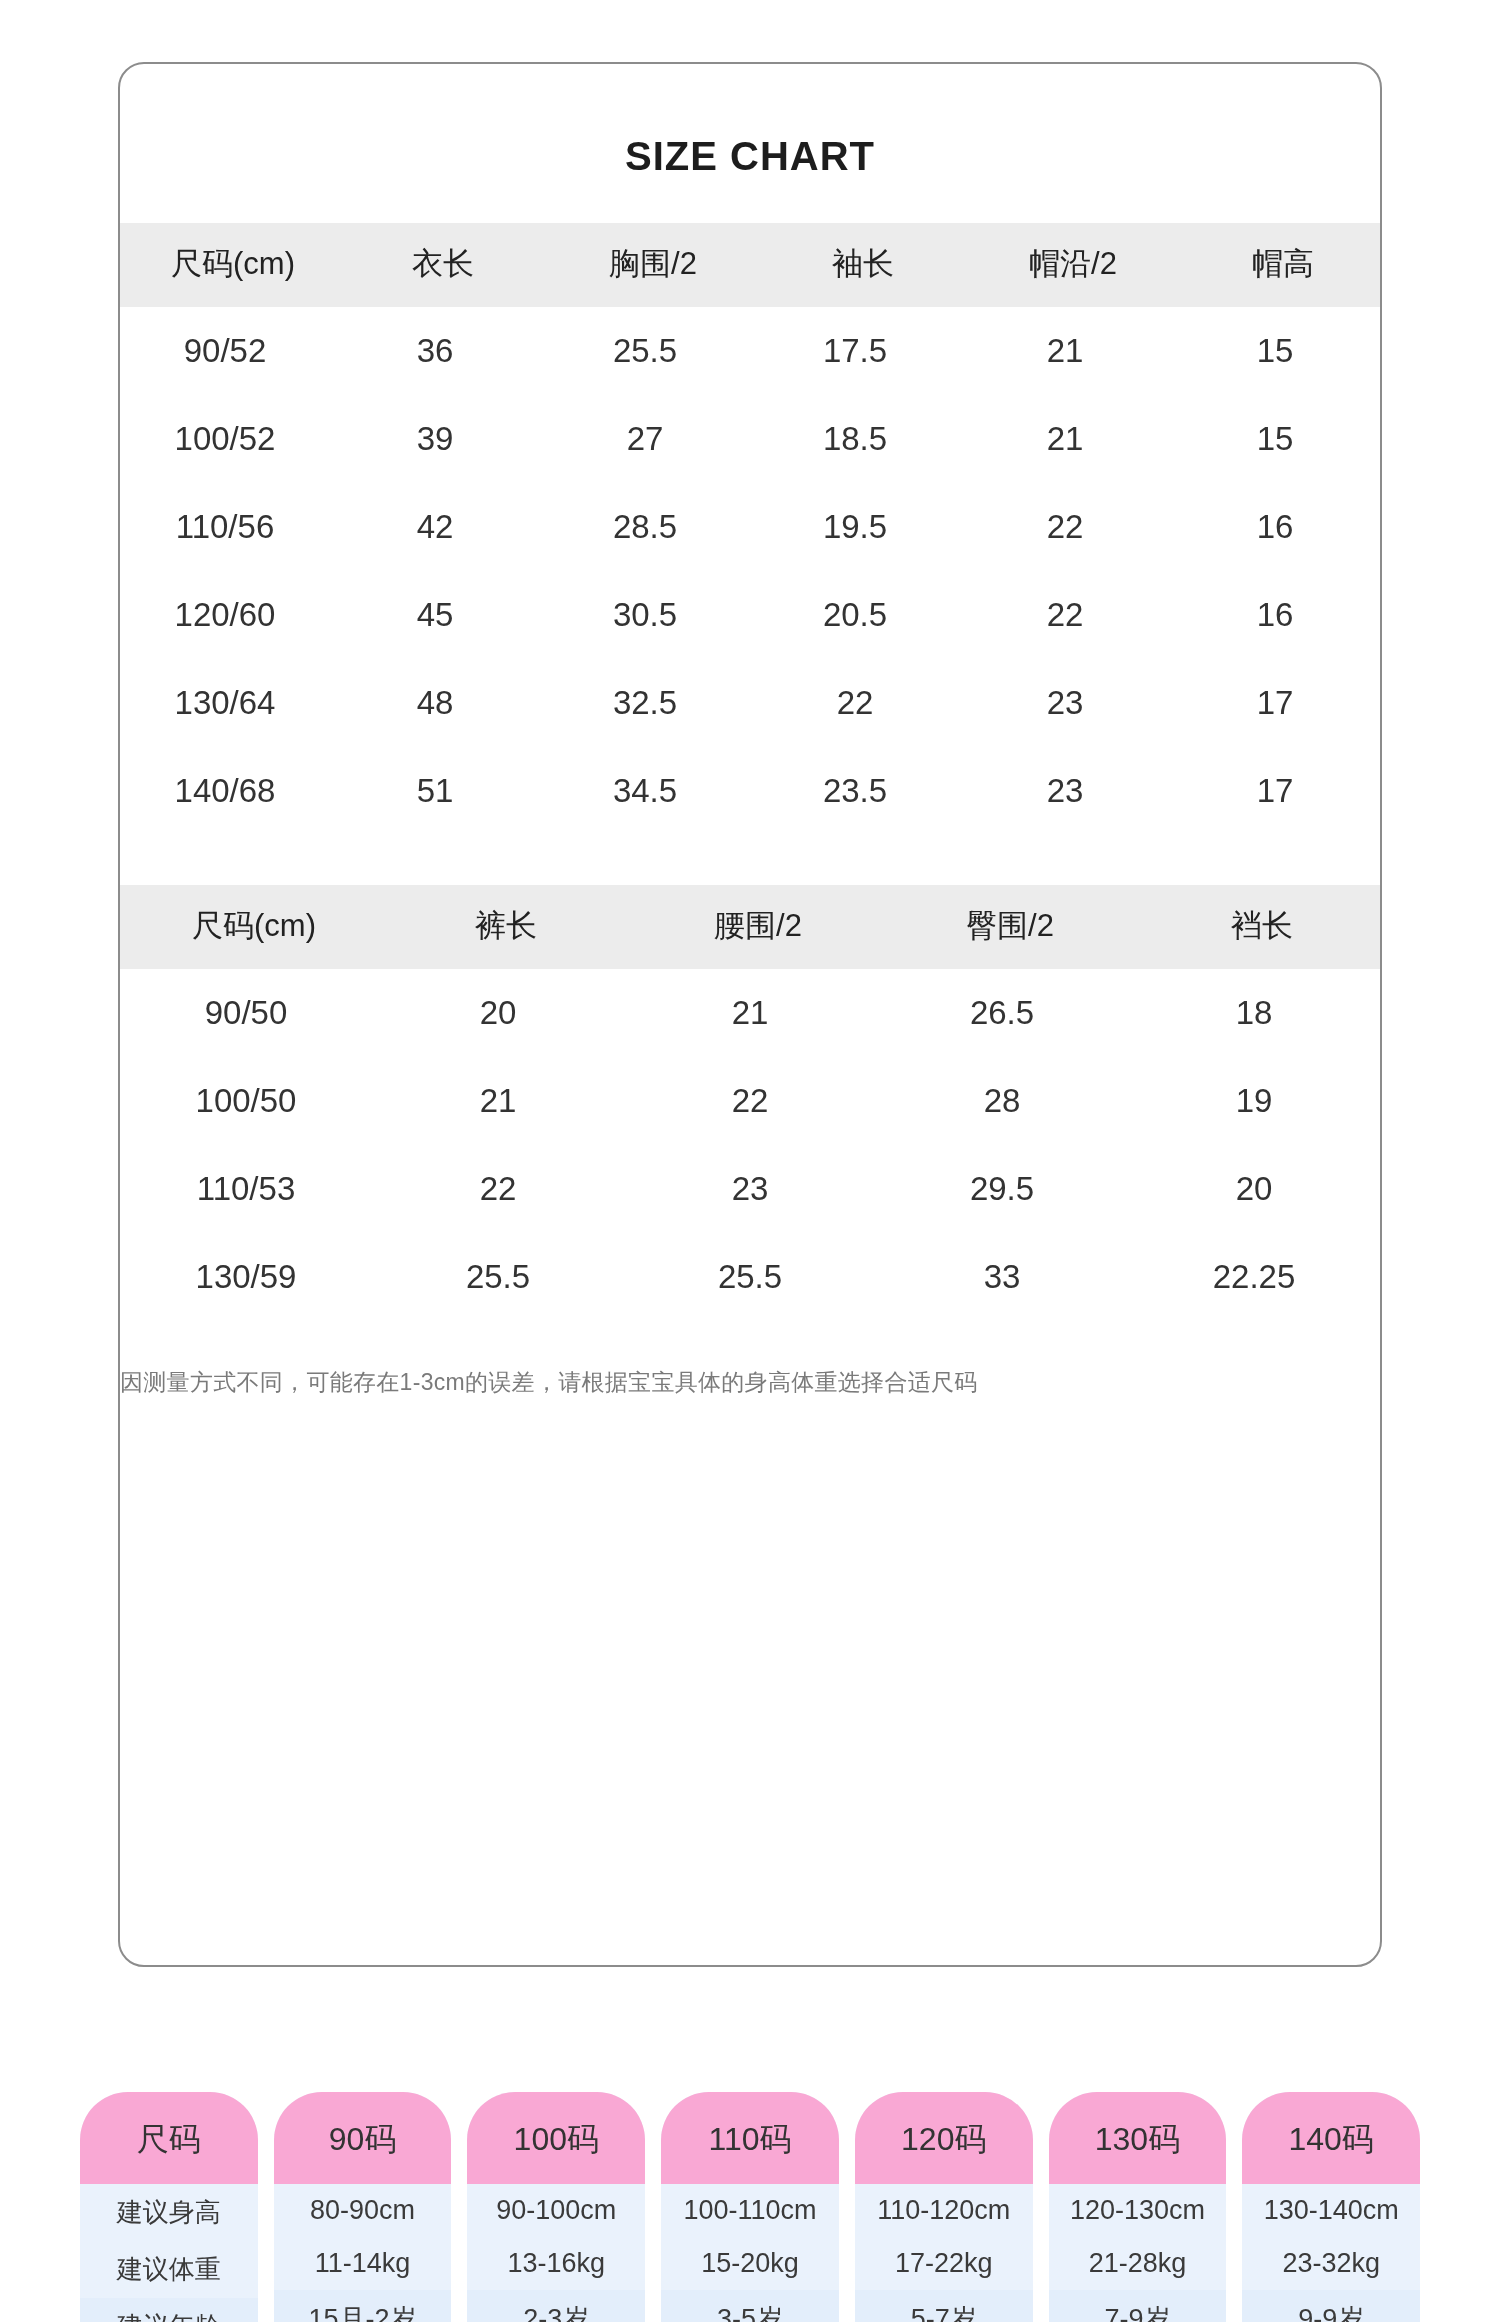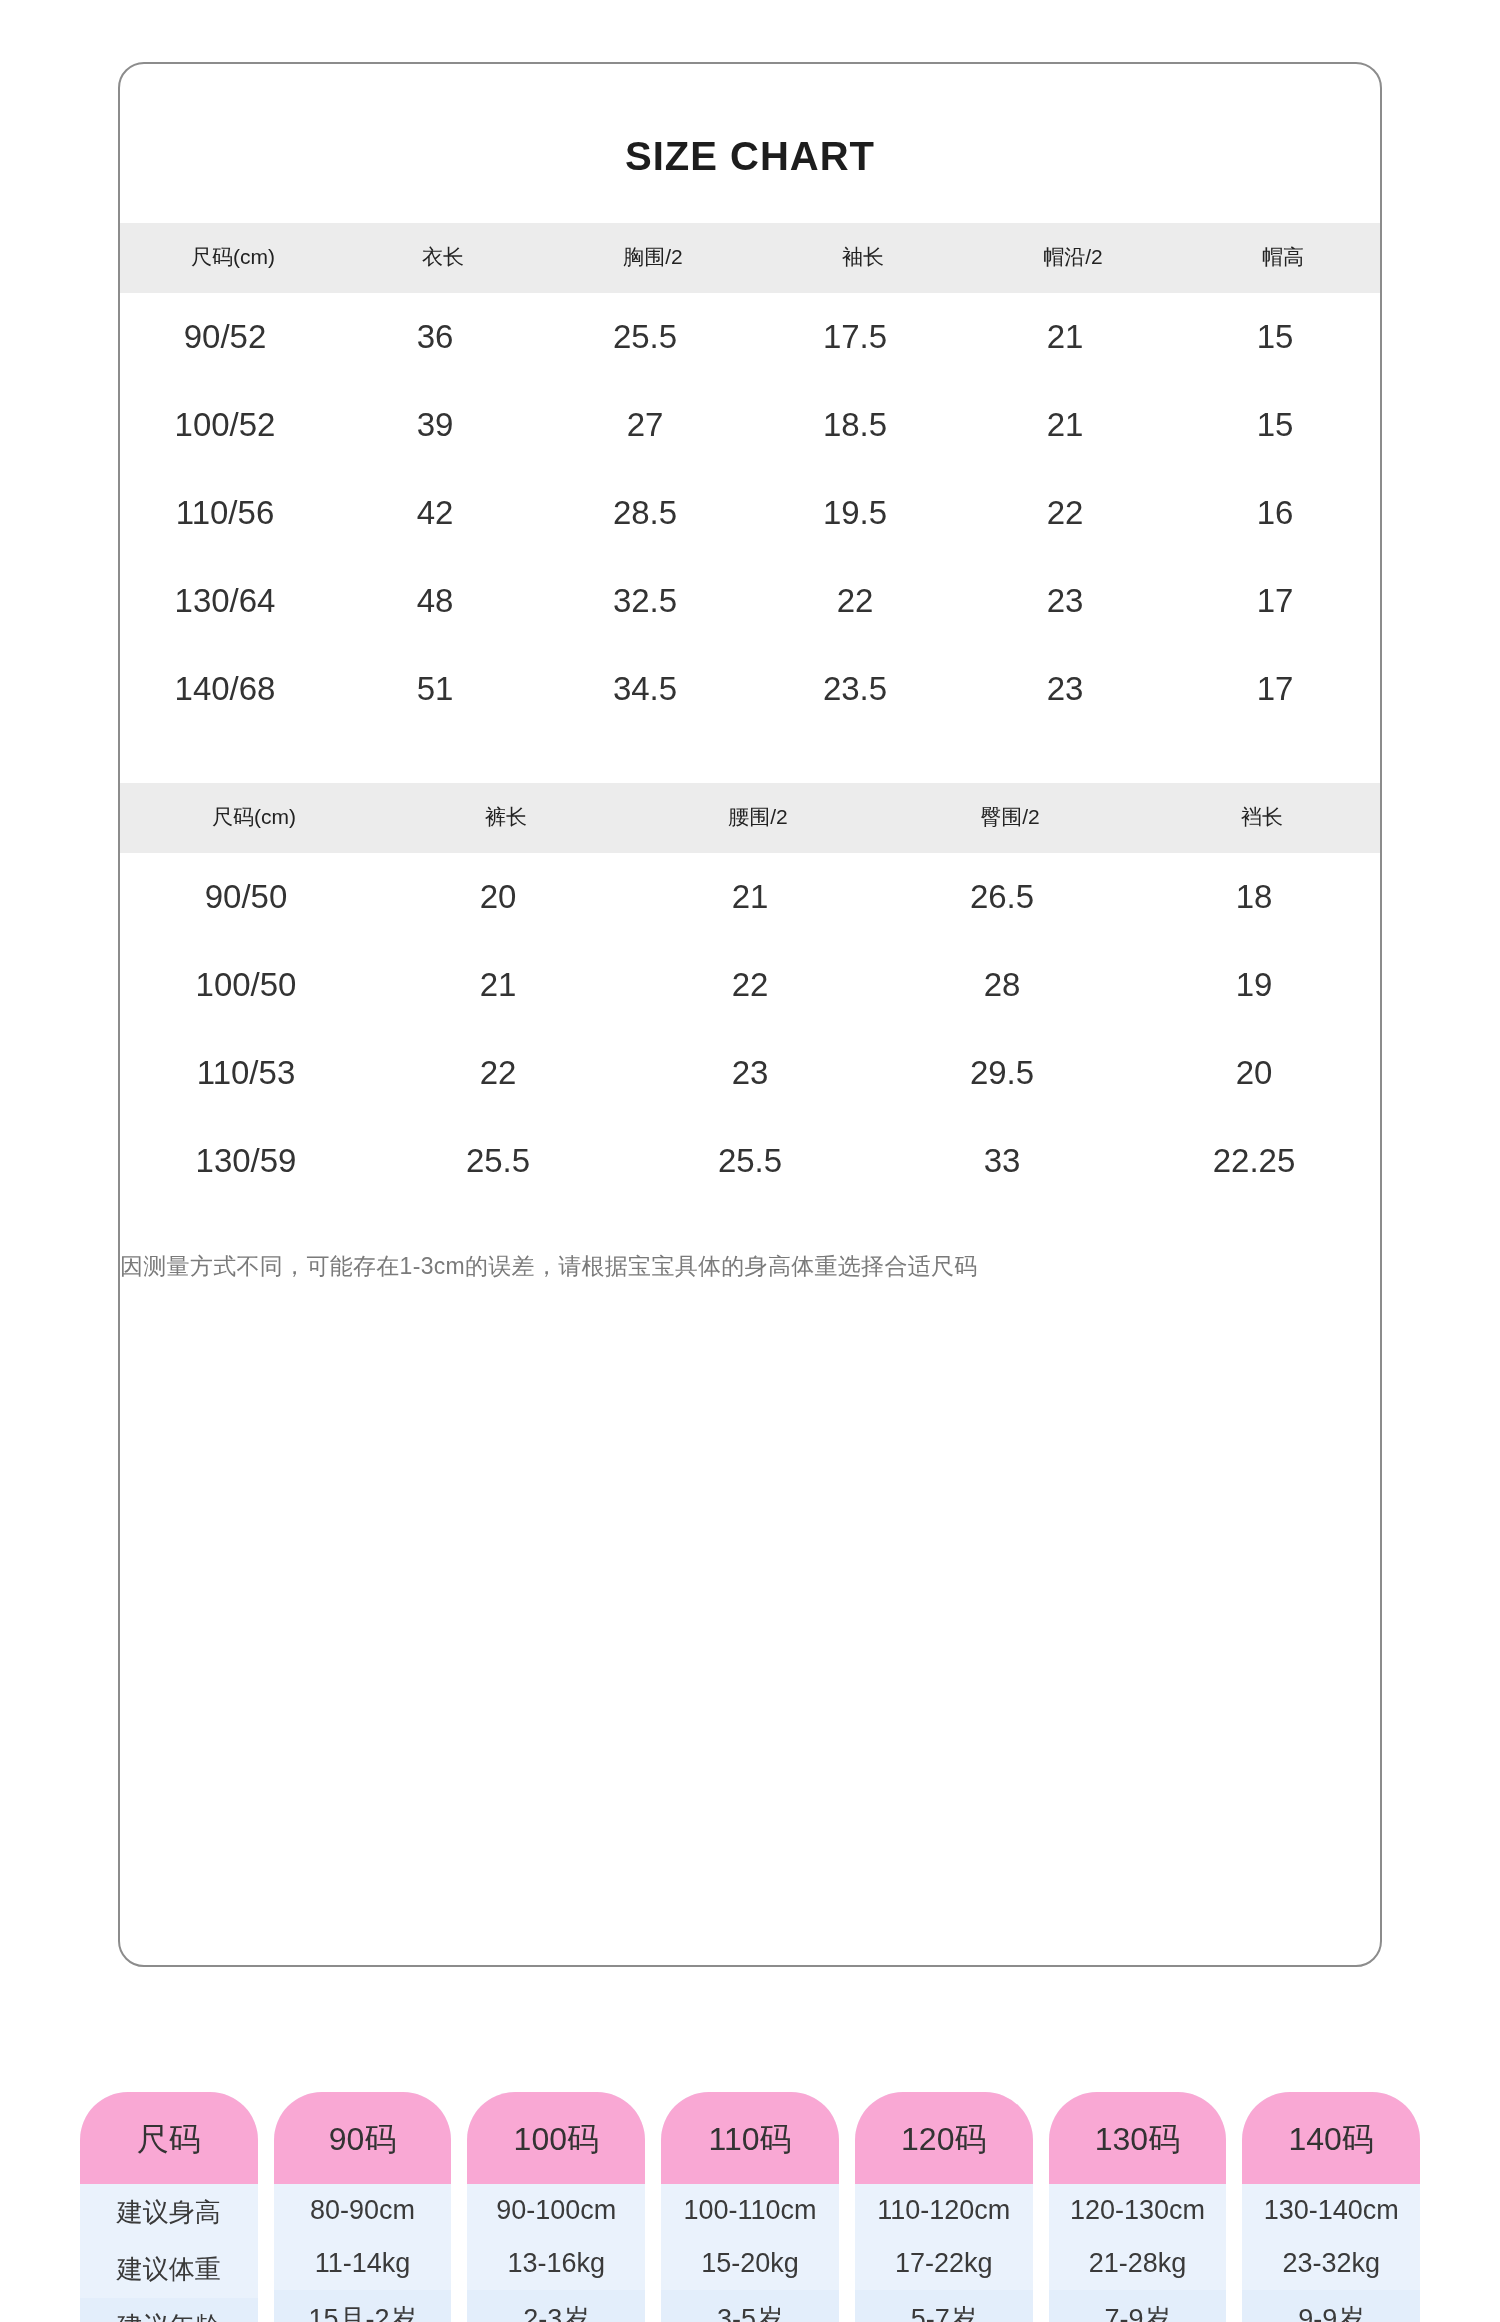--- a/index.html
+++ b/index.html
@@ -49,21 +49,21 @@
     width: 100%;
     border-collapse: collapse;
     table-layout: fixed;
   }
 
   table.meas thead tr {
     background: #ececec;
   }
 
   table.meas thead th {
-    font-size: 21px;
+    font-size: 31px;
     font-weight: normal;
     color: #222222;
     padding: 20px 0 22px 16px;
     text-align: center;
     white-space: nowrap;
   }
 
   table.meas tbody td {
     font-size: 33px;
     color: #333333;
@@ -165,20 +165,28 @@
         </tr>
         <tr>
           <td>110/56</td>
           <td>42</td>
           <td>28.5</td>
           <td>19.5</td>
           <td>22</td>
           <td>16</td>
         </tr>
         <tr>
+          <td>120/60</td>
+          <td>45</td>
+          <td>30.5</td>
+          <td>20.5</td>
+          <td>22</td>
+          <td>16</td>
+        </tr>
+        <tr>
           <td>130/64</td>
           <td>48</td>
           <td>32.5</td>
           <td>22</td>
           <td>23</td>
           <td>17</td>
         </tr>
         <tr>
           <td>140/68</td>
           <td>51</td>

